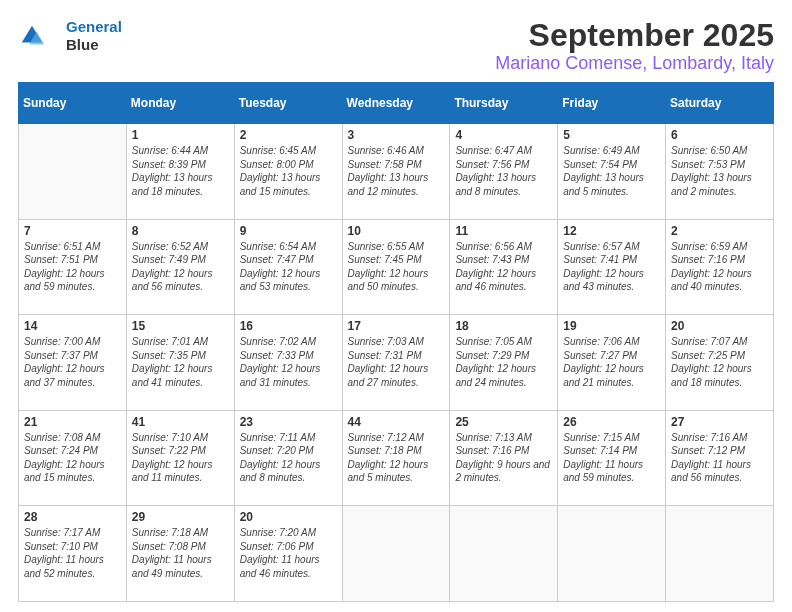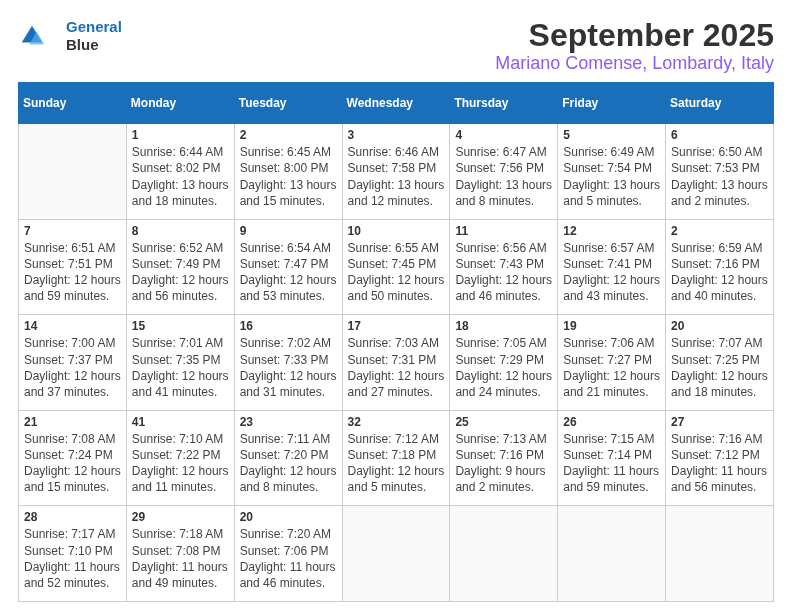--- a/index.html
+++ b/index.html
@@ -77,23 +77,24 @@
       width: calc(100% / 7);
       height: 82px;
     }
     .day-number {
       font-size: 12px;
       font-weight: bold;
       display: block;
       margin-bottom: 2px;
     }
     .day-info {
-      font-size: 12px;
+      font-size: 10px;
       color: #444;
       line-height: 1.35;
+      font-style: italic;
     }
     .empty-cell {
       background: #f9f9f9;
     }
   </style>
 </head>
 <body>
 
 <div class="page">
   <div class="header">
@@ -126,21 +127,21 @@
           <th>Saturday</th>
         </tr>
     </thead>
     <tbody id="calendar-body">
     <tr>
           <td class="empty-cell"></td>
           <td>
           <span class="day-number">1</span>
           <div class="day-info">
             <span>Sunrise: 6:44 AM</span><br>
-            <span>Sunset: 8:02 PM</span><br>
+            <span>Sunset: 8:39 PM</span><br>
             <span>Daylight: 13 hours and 18 minutes.</span>
           </div>
         </td>
           <td>
           <span class="day-number">2</span>
           <div class="day-info">
             <span>Sunrise: 6:45 AM</span><br>
             <span>Sunset: 8:00 PM</span><br>
             <span>Daylight: 13 hours and 15 minutes.</span>
           </div>
@@ -313,21 +314,21 @@
         </td>
           <td>
           <span class="day-number">23</span>
           <div class="day-info">
             <span>Sunrise: 7:11 AM</span><br>
             <span>Sunset: 7:20 PM</span><br>
             <span>Daylight: 12 hours and 8 minutes.</span>
           </div>
         </td>
           <td>
-          <span class="day-number">32</span>
+          <span class="day-number">44</span>
           <div class="day-info">
             <span>Sunrise: 7:12 AM</span><br>
             <span>Sunset: 7:18 PM</span><br>
             <span>Daylight: 12 hours and 5 minutes.</span>
           </div>
         </td>
           <td>
           <span class="day-number">25</span>
           <div class="day-info">
             <span>Sunrise: 7:13 AM</span><br>

